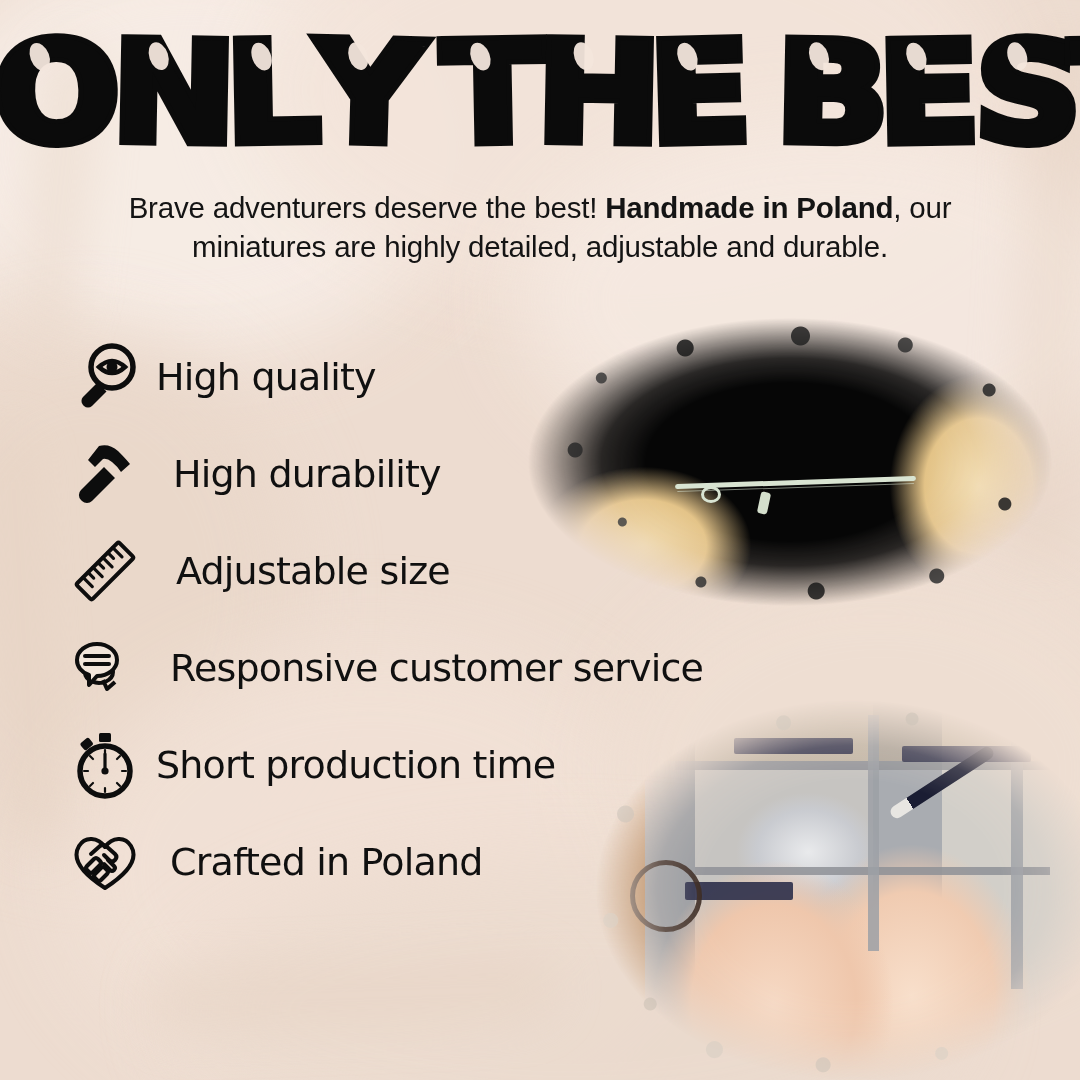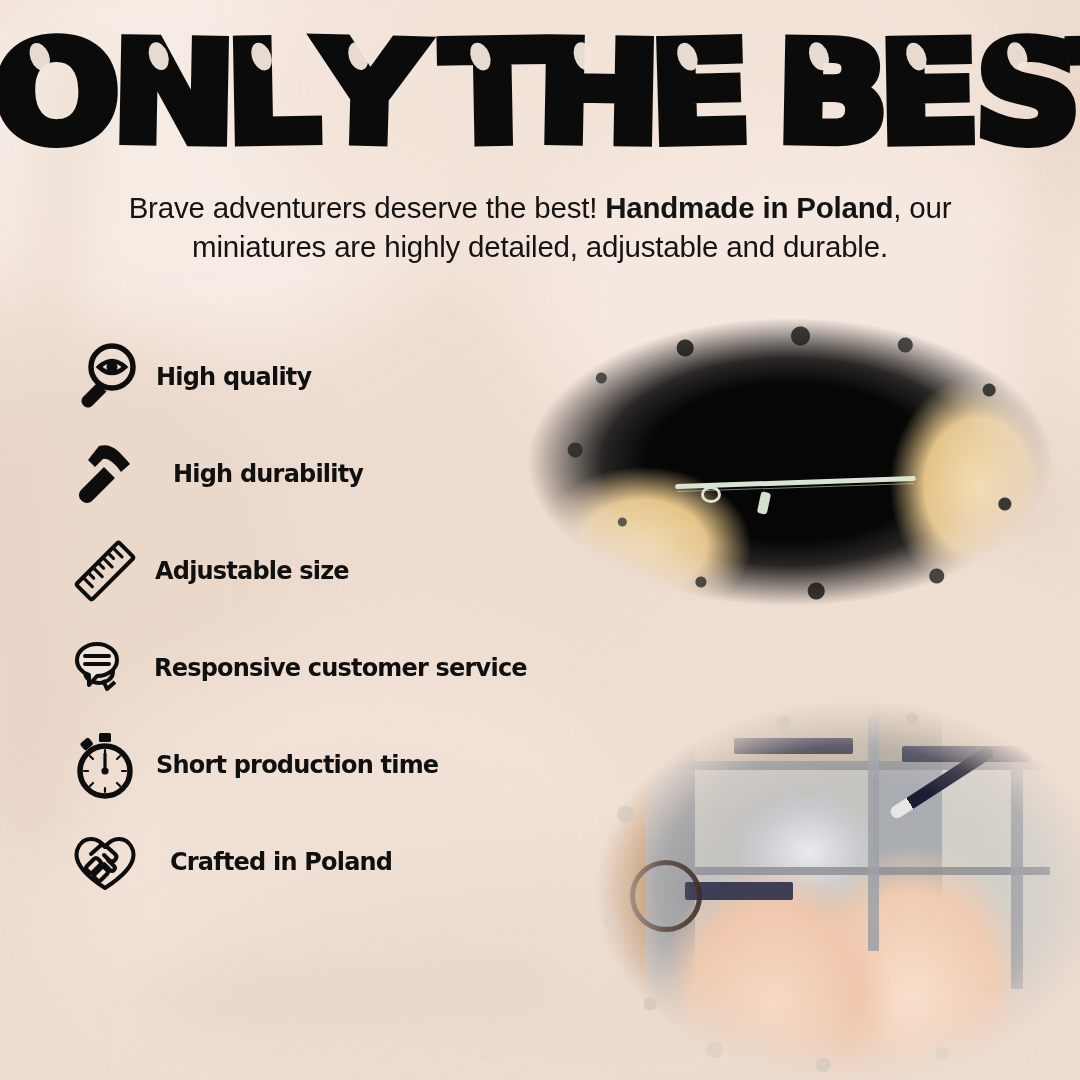--- a/index.html
+++ b/index.html
@@ -123,32 +123,32 @@
     width: 86px;
     min-width: 86px;
     height: 86px;
     display: flex;
     align-items: center;
     justify-content: center;
   }
   .feat-icon svg { display: block; }
   .feat-label {
     font-family: "DejaVu Sans", sans-serif;
-    font-weight: bold;
-    font-size: 24px;
+    font-weight: normal;
+    font-size: 38px;
     line-height: 40px;
     color: #101010;
     letter-spacing: -0.8px;
     white-space: nowrap;
   }
   
   .feature.r1 .feat-label { margin-left: 8px; }
   .feature.r2 .feat-label { margin-left: 25px; }
-  .feature.r3 .feat-label { margin-left: 7px; }
-  .feature.r4 .feat-label { margin-left: 6px; }
+  .feature.r3 .feat-label { margin-left: 28px; }
+  .feature.r4 .feat-label { margin-left: 22px; }
   .feature.r5 .feat-label { margin-left: 8px; }
   .feature.r6 .feat-label { margin-left: 22px; }
 
   
   .photo {
     position: absolute;
     overflow: hidden;
   }
 
   

